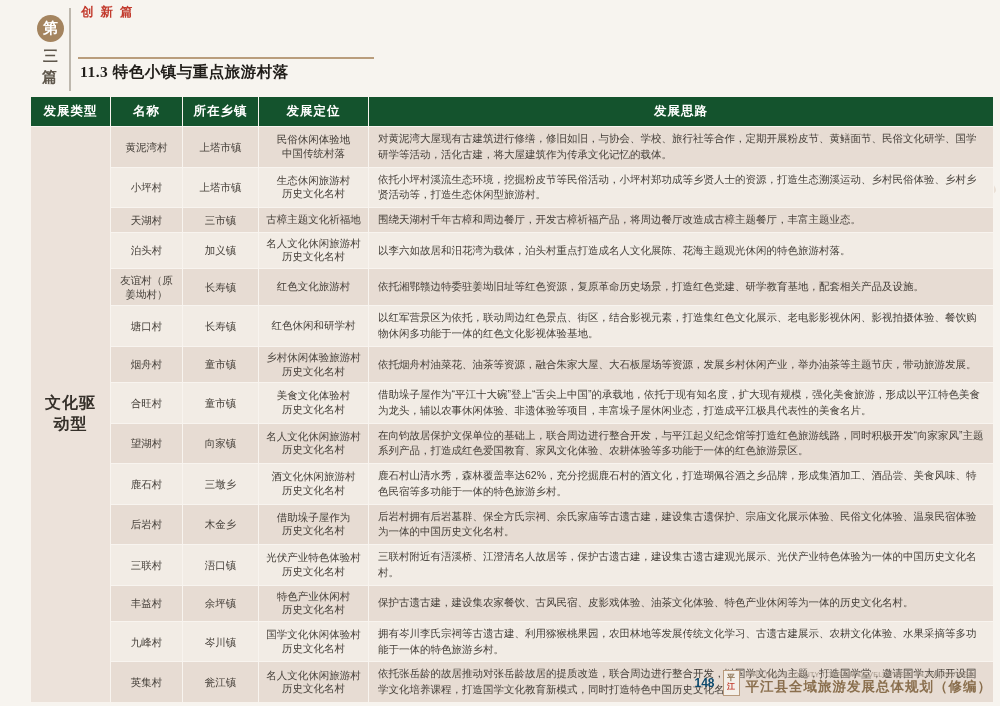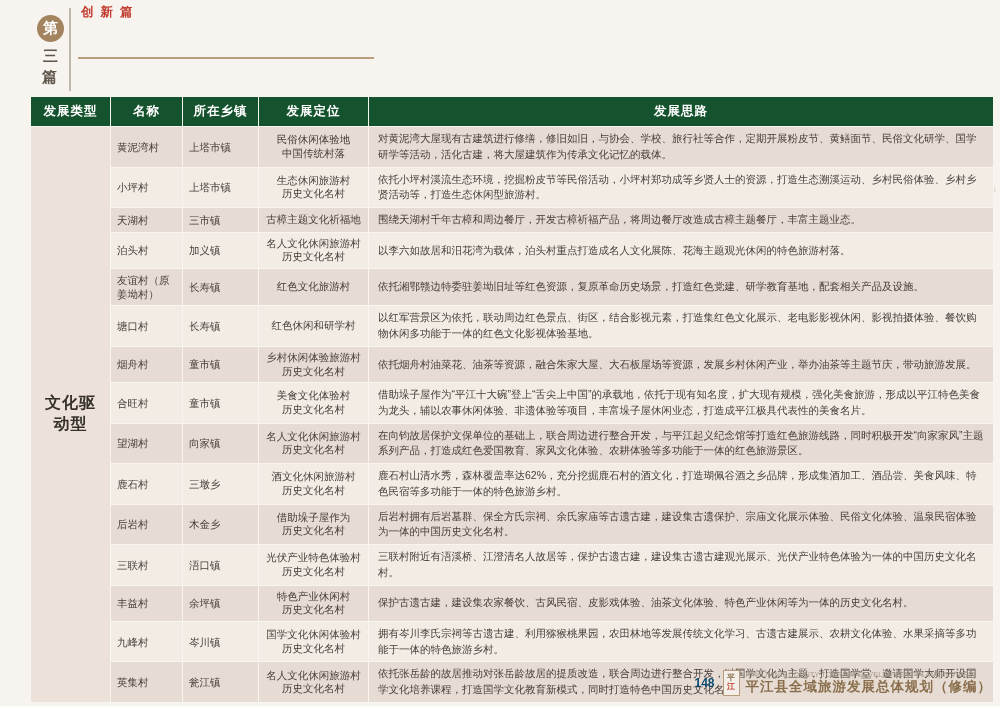--- a/index.html
+++ b/index.html
@@ -52,21 +52,21 @@
   td{
     border:1px solid #f8f4ef; font-size:10.5px; vertical-align:middle;
     padding:4px 6px; color:#46403a;
   }
   tr.shade-dark td{ background:#e7dcd3; }
   tr.shade-light td{ background:#f2ece5; }
   td.cell-type{
     background:#ece2da !important; text-align:center; font-weight:bold;
     font-size:16px; color:#35302a; letter-spacing:1px;
   }
-  td.cell-name, td.cell-town{ text-align:left; line-height:1.35; }
+  td.cell-name, td.cell-town{ text-align:center; line-height:1.35; }
   td.cell-pos{ text-align:center; white-space:pre-line; line-height:1.3; }
   td.cell-idea{ text-align:left; line-height:1.5; padding:4px 9px; }
 
   
   .footer{
     position:absolute; right:8px; bottom:10px;
     display:flex; align-items:center; gap:6px;
   }
   .page-num{ color:#0c4a6e; font-size:12px; font-weight:bold; margin-right:2px; }
   .footer-logo{
@@ -97,20 +97,21 @@
   <div class="wm wm-brown" style="left:740px; top:220px; font-size:30px; transform:rotate(-28deg); letter-spacing:4px;">创绘天下旅游机构</div>
   <div class="wm wm-brown" style="left:30px; top:380px; font-size:28px; transform:rotate(-28deg); letter-spacing:4px;">创绘天下旅游机构</div>
 
   <div class="chapter-badge">第</div>
   <div class="chapter-char c1">三</div>
   <div class="chapter-char c2">篇</div>
   <div class="chapter-divider"></div>
 
   <div class="eyebrow">创新篇</div>
   <div class="title-rule"></div>
+  <div class="subtitle">11.3 特色小镇与重点旅游村落</div>
 
   <div class="tbl-wrap">
     <table>
       <colgroup>
         <col class="c-type">
           <col class="c-name">
           <col class="c-town">
           <col class="c-pos">
           <col class="c-idea">
       </colgroup>

